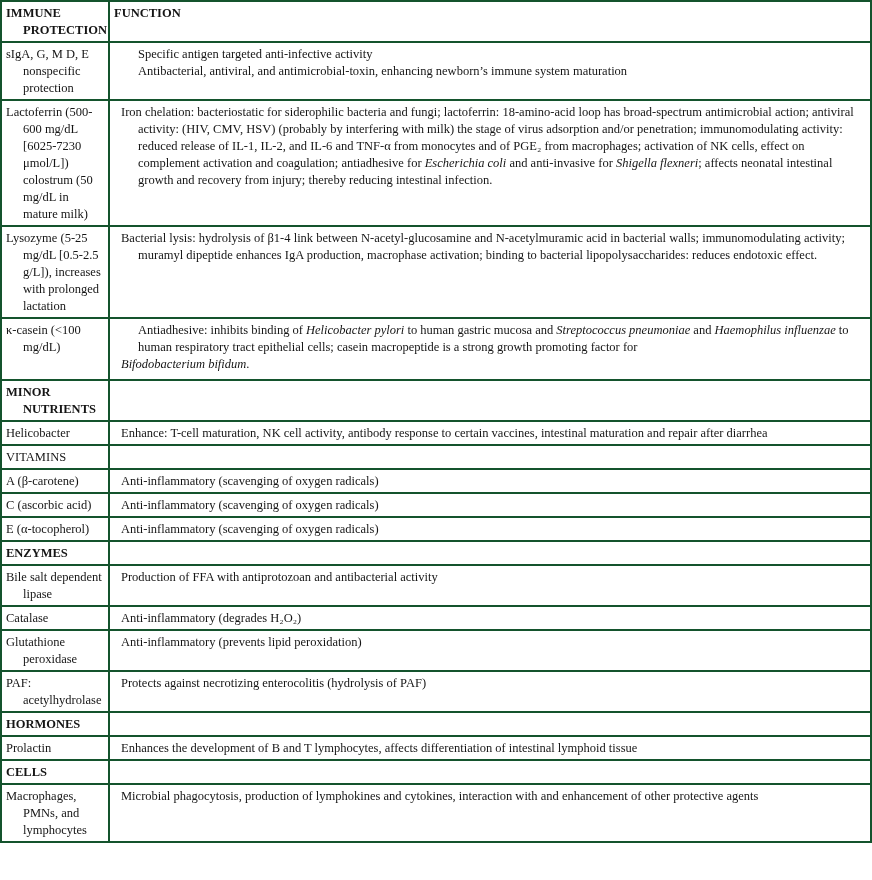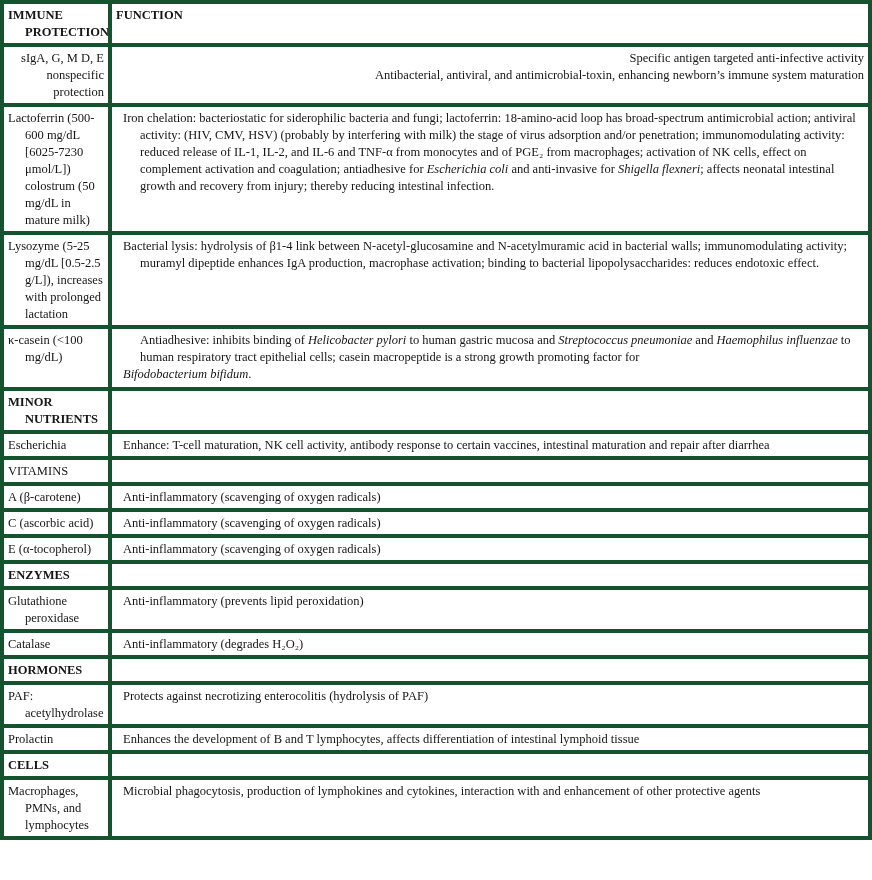--- a/index.html
+++ b/index.html
@@ -9,21 +9,21 @@
     color:#151515;
     -webkit-font-smoothing:antialiased;
   }
   table{
     width:872px;
     table-layout:fixed;
     border-collapse:collapse;
     border:2px solid #000;
   }
   td{
-    border:4px solid #14532d;
+    border:2px solid #14532d;
     vertical-align:top;
     padding:3px 4px 2px 4px;
     line-height:17px;
     overflow:hidden;
   }
   td.prot-cell{width:101px;}
   .prot-text{
     padding-left:17px;
     text-indent:-17px;
   }
@@ -48,21 +48,21 @@
   </colgroup>
   <tbody id="tb">
       <tr style="height: 36px;">
         <td class="prot-cell">
           <div class="prot-text bold">IMMUNE PROTECTION</div>
         </td>
         <td class="func-cell">
           <div class="bold">FUNCTION</div>
         </td>
       </tr>
-      <tr style="height: 56px; text-align: right;">
+      <tr style="height: 56px;">
         <td class="prot-cell">
           <div class="prot-text">sIgA, G, M D, E nonspecific protection</div>
         </td>
         <td class="func-cell">
           <div class="para flat"><span>Specific antigen targeted anti-infective activity</span></div>
           <div class="para flat"><span>Antibacterial, antiviral, and antimicrobial-toxin, enhancing newborn’s immune system maturation</span></div>
         </td>
       </tr>
       <tr style="height: 124px;">
         <td class="prot-cell">
@@ -90,21 +90,21 @@
         </td>
       </tr>
       <tr style="height: 34px;">
         <td class="prot-cell">
           <div class="prot-text bold">MINOR NUTRIENTS</div>
         </td>
         <td class="func-cell"></td>
       </tr>
       <tr style="height: 22px;">
         <td class="prot-cell">
-          <div class="prot-text">Escherichia</div>
+          <div class="prot-text">Helicobacter</div>
         </td>
         <td class="func-cell">
           <div class="para"><span>Enhance: T-cell maturation, NK cell activity, antibody response to certain vaccines, intestinal maturation and repair after diarrhea</span></div>
         </td>
       </tr>
       <tr style="height: 22px;">
         <td class="prot-cell">
           <div class="prot-text">VITAMINS</div>
         </td>
         <td class="func-cell"></td>
@@ -134,47 +134,55 @@
         </td>
       </tr>
       <tr style="height: 22px; margin-left: 13px;">
         <td class="prot-cell">
           <div class="prot-text bold">ENZYMES</div>
         </td>
         <td class="func-cell"></td>
       </tr>
       <tr style="height: 39px;">
         <td class="prot-cell">
+          <div class="prot-text">Bile salt dependent lipase</div>
+        </td>
+        <td class="func-cell">
+          <div class="para"><span>Production of FFA with antiprotozoan and antibacterial activity</span></div>
+        </td>
+      </tr>
+      <tr style="height: 24px;">
+        <td class="prot-cell">
+          <div class="prot-text">Catalase</div>
+        </td>
+        <td class="func-cell">
+          <div class="para"><span>Anti-inflammatory (degrades H₂O₂)</span></div>
+        </td>
+      </tr>
+      <tr style="height: 39px;">
+        <td class="prot-cell">
           <div class="prot-text">Glutathione peroxidase</div>
         </td>
         <td class="func-cell">
           <div class="para"><span>Anti-inflammatory (prevents lipid peroxidation)</span></div>
         </td>
       </tr>
-      <tr style="height: 24px;">
-        <td class="prot-cell">
-          <div class="prot-text">Catalase</div>
-        </td>
-        <td class="func-cell">
-          <div class="para"><span>Anti-inflammatory (degrades H₂O₂)</span></div>
+      <tr style="height: 37px;">
+        <td class="prot-cell">
+          <div class="prot-text">PAF: acetylhydrolase</div>
+        </td>
+        <td class="func-cell">
+          <div class="para"><span>Protects against necrotizing enterocolitis (hydrolysis of PAF)</span></div>
         </td>
       </tr>
       <tr style="height: 21px;">
         <td class="prot-cell">
           <div class="prot-text bold">HORMONES</div>
         </td>
         <td class="func-cell"></td>
-      </tr>
-      <tr style="height: 37px;">
-        <td class="prot-cell">
-          <div class="prot-text">PAF: acetylhydrolase</div>
-        </td>
-        <td class="func-cell">
-          <div class="para"><span>Protects against necrotizing enterocolitis (hydrolysis of PAF)</span></div>
-        </td>
       </tr>
       <tr style="height: 22px;">
         <td class="prot-cell">
           <div class="prot-text">Prolactin</div>
         </td>
         <td class="func-cell">
           <div class="para"><span>Enhances the development of B and T lymphocytes, affects differentiation of intestinal lymphoid tissue</span></div>
         </td>
       </tr>
       <tr style="height: 21px;">

